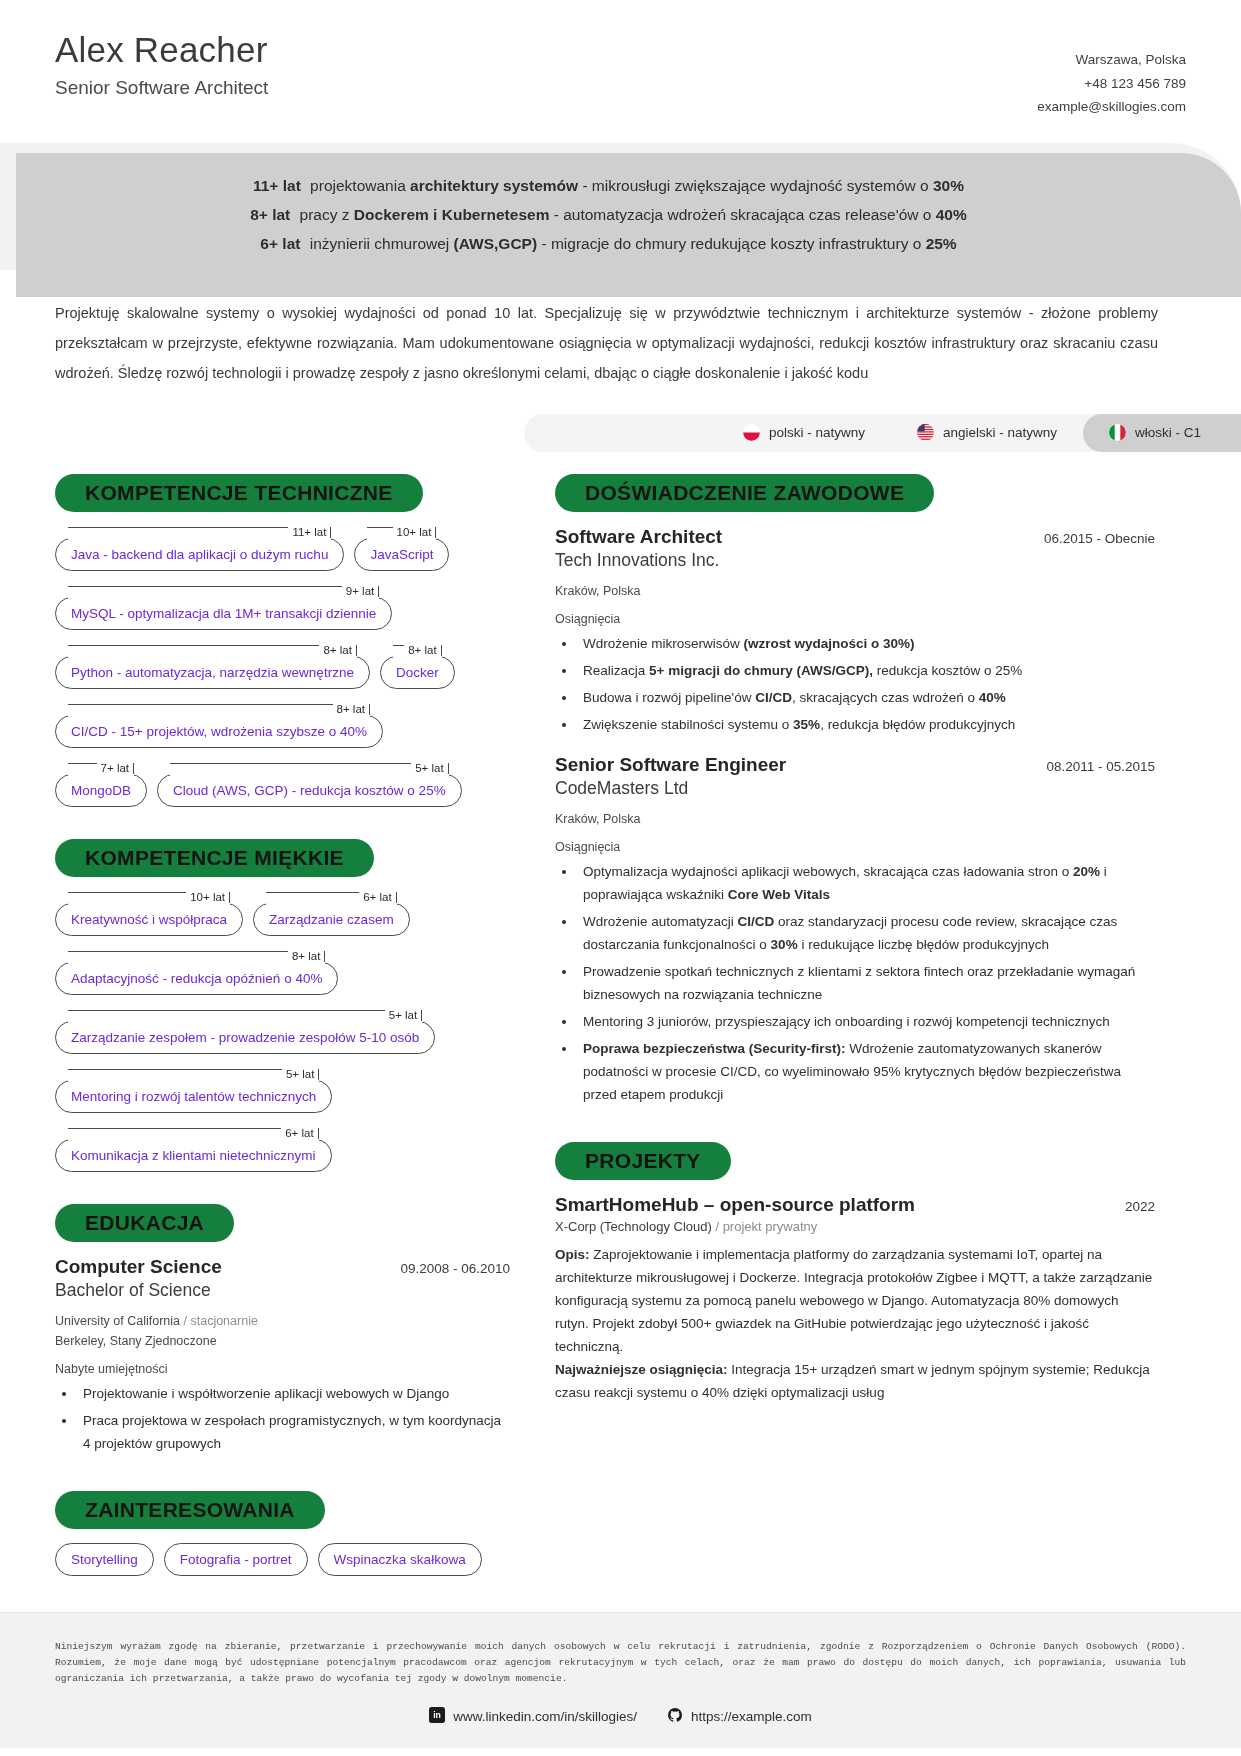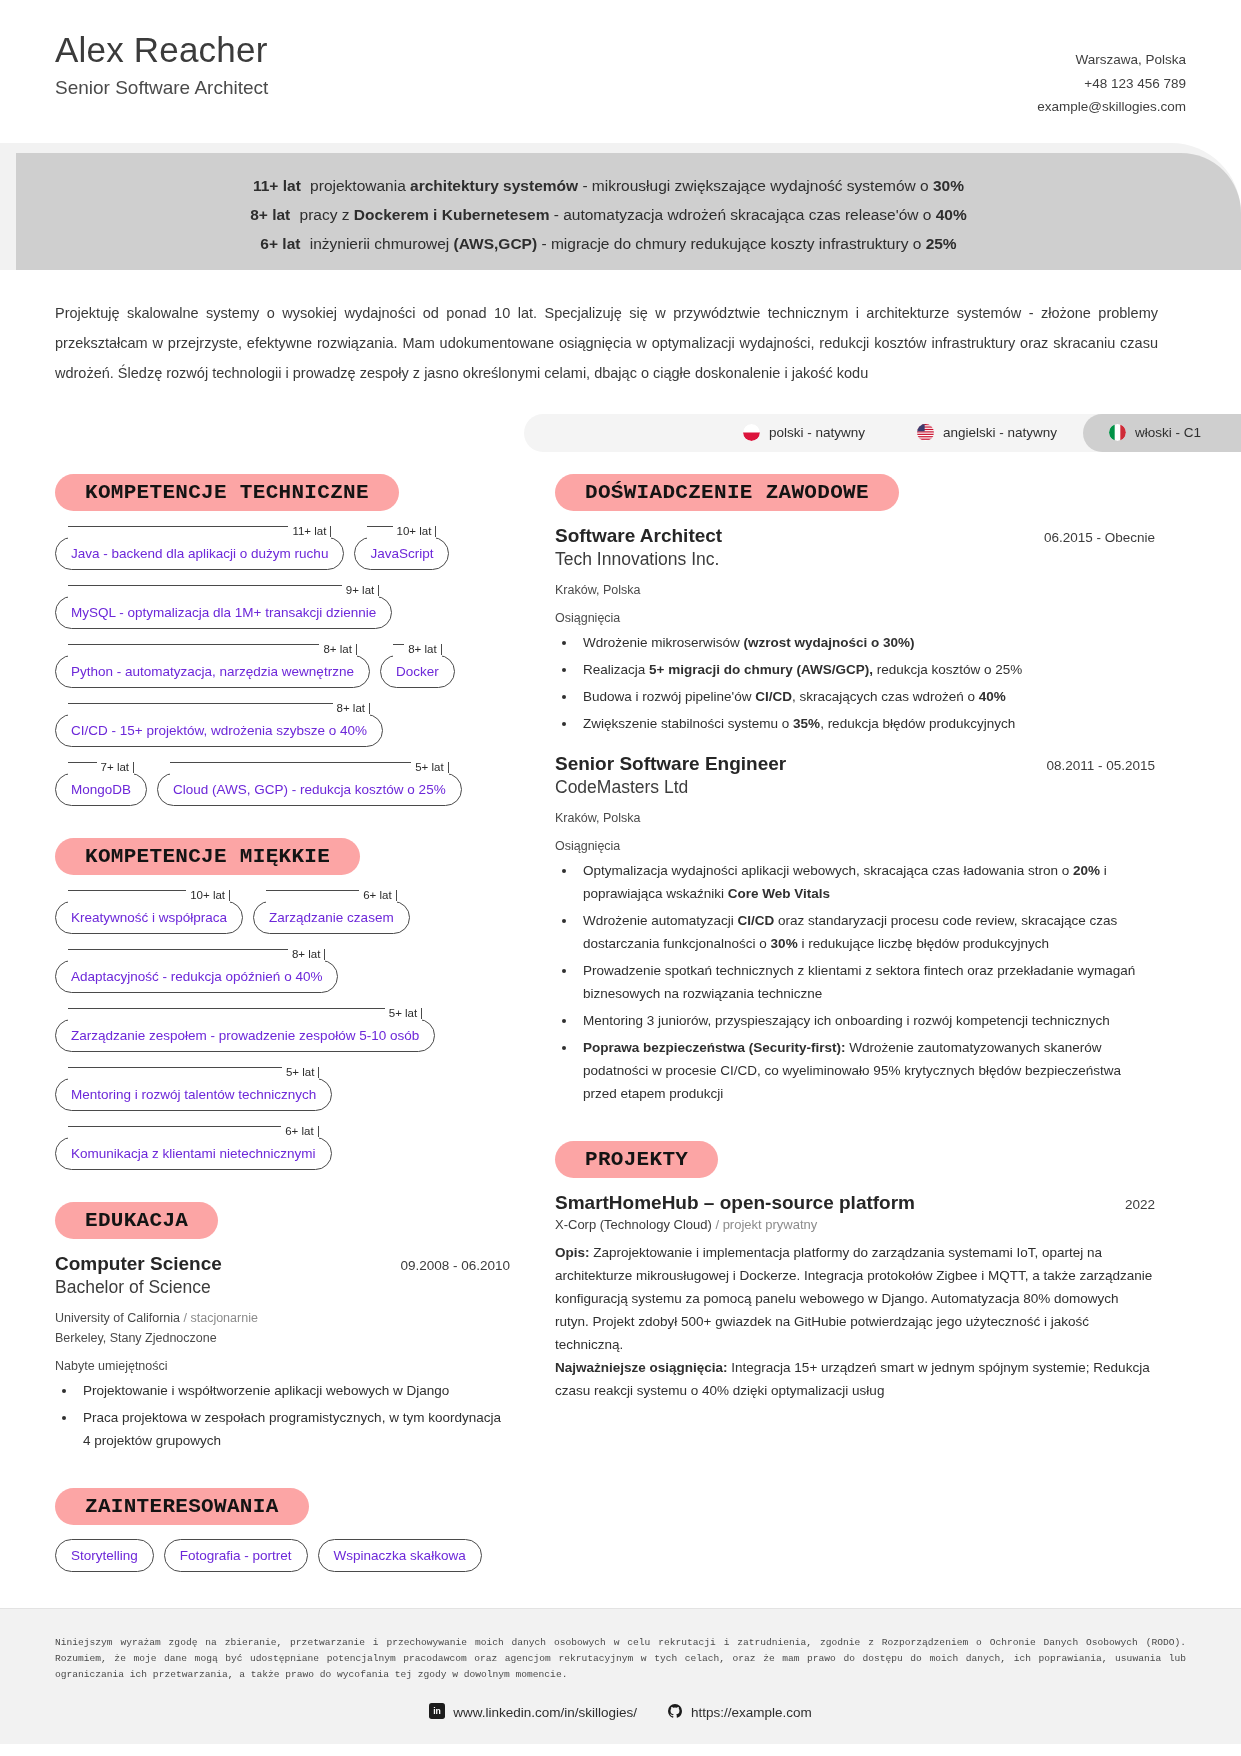--- a/index.html
+++ b/index.html
@@ -57,21 +57,21 @@
     position: absolute;
     left: 0; right: 0; top: 0;
     height: 127px;
     background: #f2f2f2;
     border-top-right-radius: 70px;
     border-bottom-right-radius: 0;
   }
   .banner-inner {
     position: absolute;
     left: 16px; right: 0; top: 10px;
-    height: 117px;
+    height: 144px;
     background: #cfcfcf;
     border-top-right-radius: 60px;
     padding: 18px 40px 0 0;
   }
   .banner-line {
     font-size: 15.5px;
     line-height: 29px;
     color: #2e2e2e;
     text-align: center;
     white-space: nowrap;
@@ -129,29 +129,28 @@
   .columns {
     display: flex;
     padding: 20px 30px 0 30px;
     gap: 0;
   }
   .col-left { width: 500px; padding: 0 20px 0 25px; }
   .col-right { width: 655px; padding: 0 30px 0 25px; }
 
   .sec-head {
     display: inline-block;
-    background: #fca5a5;
+    background: #15803d;
     border-radius: 22px;
     padding: 7px 30px 7px 30px;
     margin: 18px 0 14px 0;
     font-size: 21px;
     font-weight: 700;
     color: #141414;
     letter-spacing: 0.3px;
-    font-family: Liberation Mono, monospace;
   }
   .sec-head.first { margin-top: 0; }
 
   
   .chip-rows { margin-bottom: 4px; }
   .chip-row { display: flex; gap: 10px; margin-bottom: 14px; align-items: flex-start; }
   .chip {
     position: relative;
     padding-top: 12px;
     flex: 0 0 auto;

